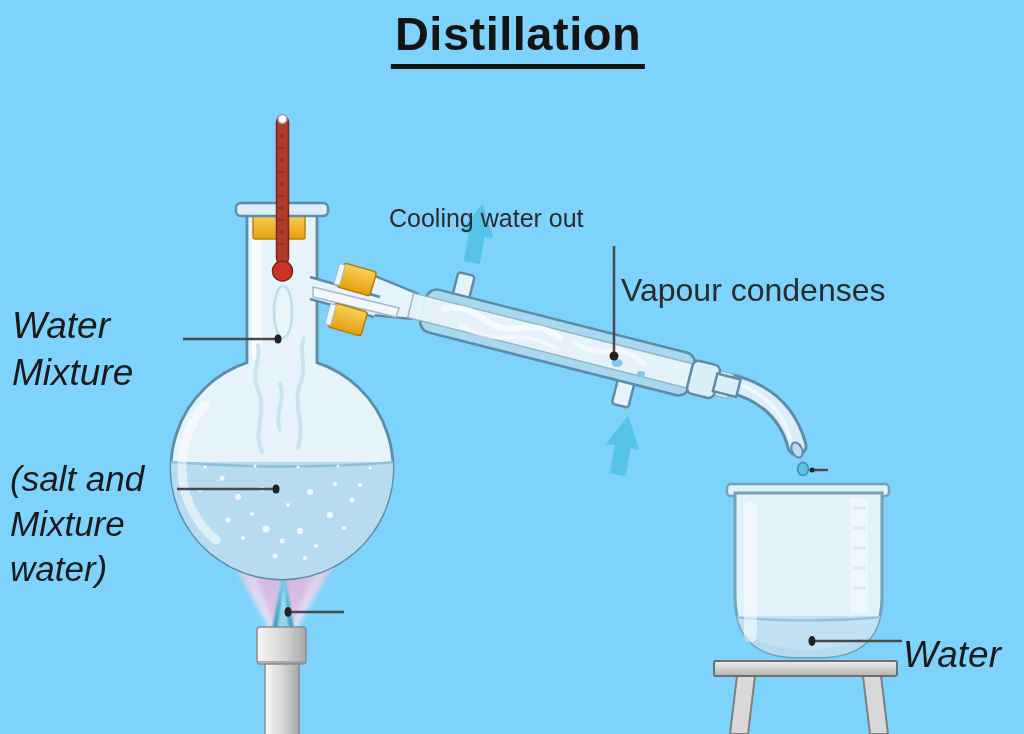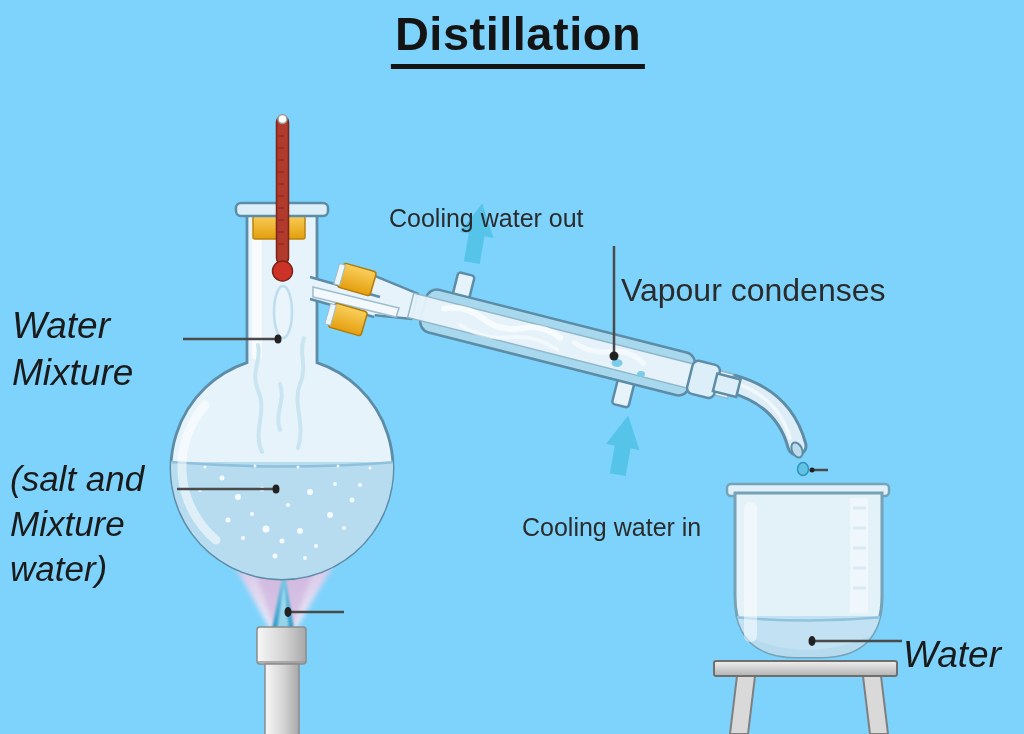--- a/index.html
+++ b/index.html
@@ -250,18 +250,17 @@
   <div>Mixture</div>
   <div>water)</div>
 </div>
 
 <div class="lbl lbl-sans lbl-cooling-out">Cooling water out</div>
 
 <div class="lbl lbl-sans lbl-vapour-condenses">
   <div>Vapour condenses</div>
 </div>
 
-<div class="lbl lbl-sans lbl-cooling-in">Cooling water in</div>
 
 
 <div class="lbl lbl-italic lbl-water-beaker">Water</div>
 
 </div>
 
 </body></html>

